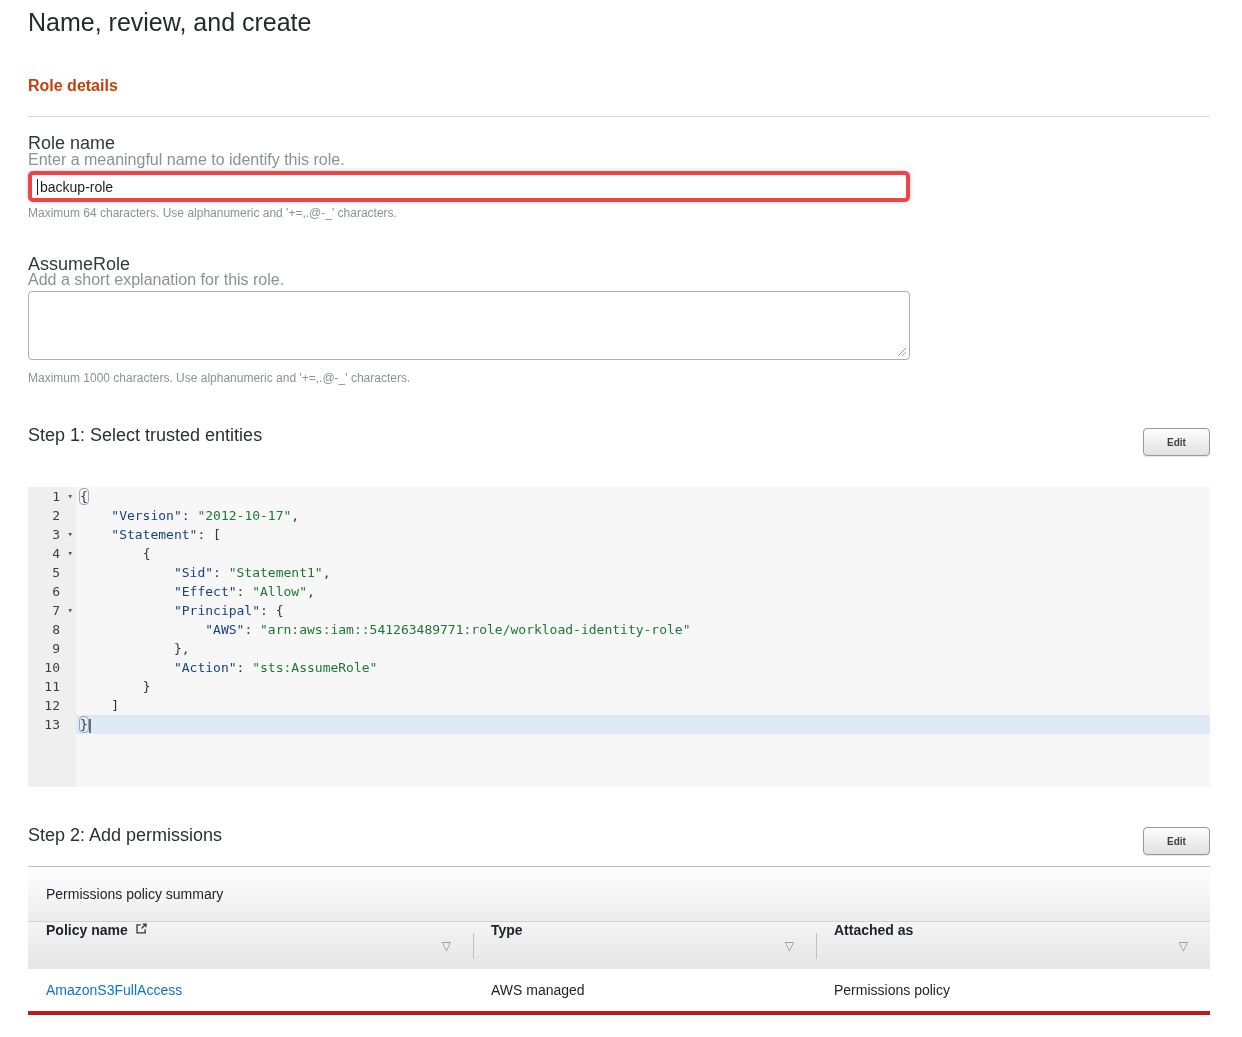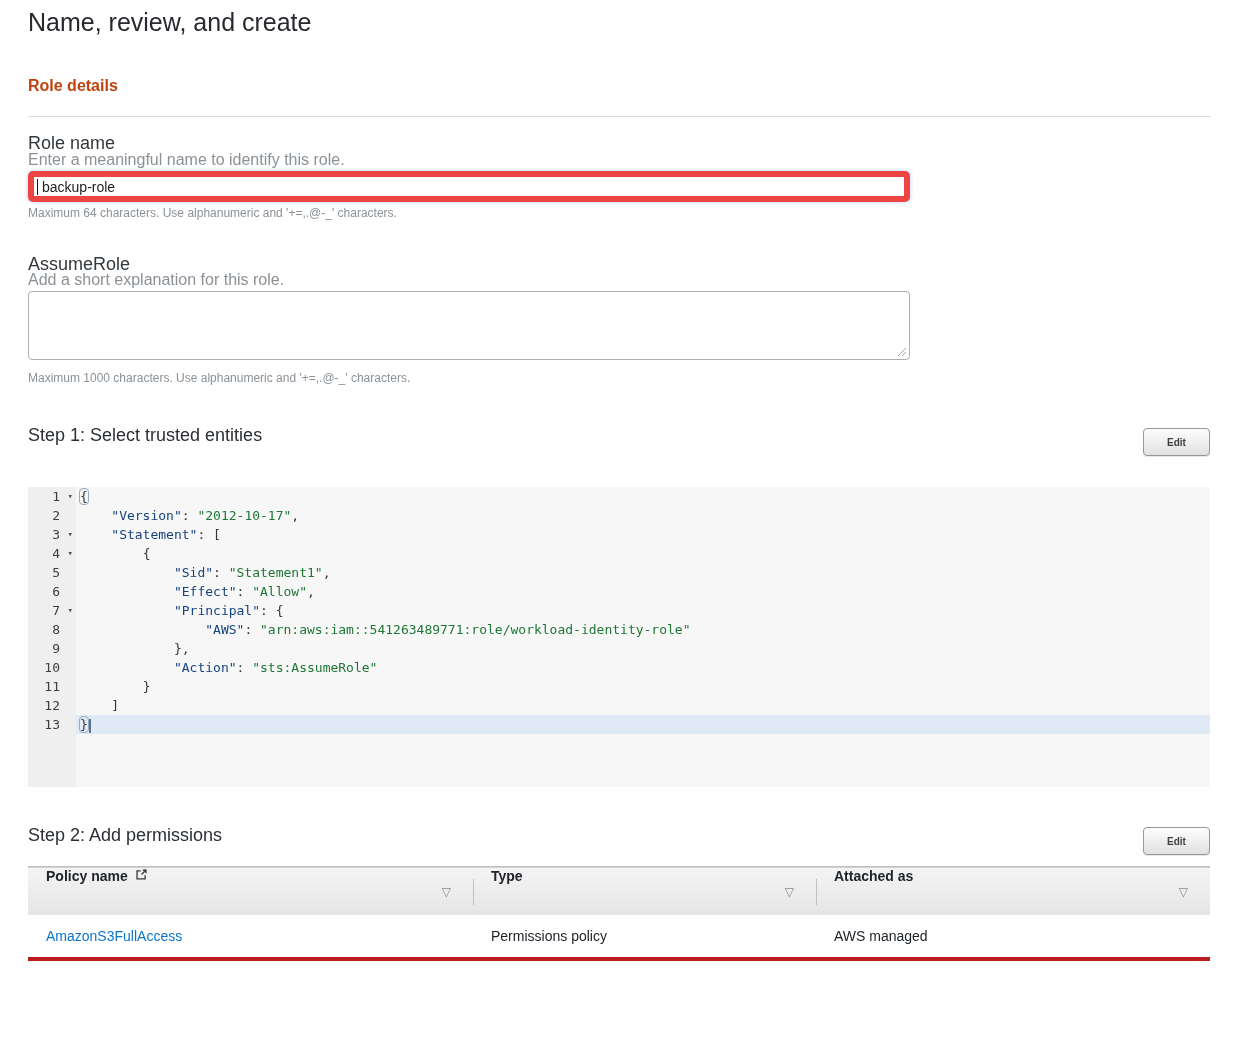--- a/index.html
+++ b/index.html
@@ -12,21 +12,21 @@
   .section-heading { position:absolute; left:28px; font-size:16px; font-weight:700; color:#c2410c; }
   .step-heading { position:absolute; left:28px; font-size:18px; font-weight:400; color:#2b2f35; }
   .divider { position:absolute; left:28px; width:1182px; height:1px; background:#d9d9d9; }
 
   .field-label { position:absolute; left:28px; font-size:18px; color:#33383d; }
   .field-help  { position:absolute; left:28px; font-size:16px; color:#8b9197; }
   .field-constraint { position:absolute; left:28px; font-size:12px; color:#8b9197; }
 
   
   .role-name-input { position:absolute; left:28px; top:171px; width:882px; height:31px;
-    border:6px solid #ef4444; border-radius:5px; background:#fff; padding:0 8px;
+    border:4px solid #ef4444; border-radius:5px; background:#fff; padding:0 8px;
     font-family:"Liberation Sans","DejaVu Sans",sans-serif; font-size:14px; color:#1b1e21;
     box-shadow:0 0 4px rgba(77,144,232,.45); outline:none; }
   .input-caret { position:absolute; left:37px; top:179px; width:1px; height:16px; background:#1b1b1b; }
 
   .description-textarea { position:absolute; left:28px; top:291px; width:882px; height:69px;
     border:1px solid #a9b0b5; border-radius:4px; background:#fff; resize:none; outline:none;
     font-family:"Liberation Sans","DejaVu Sans",sans-serif; font-size:14px; padding:6px 8px; }
   .resize-grip { position:absolute; left:896px; top:346px; width:10px; height:10px;
     background:repeating-linear-gradient(135deg, transparent 0 2px, #9aa0a5 2px 3px);
     clip-path:polygon(100% 0, 100% 100%, 0 100%); }
@@ -126,20 +126,21 @@
         <div class="code-line"><span>        </span><span class="tk-pun">}</span></div>
         <div class="code-line"><span>    </span><span class="tk-pun">]</span></div>
         <div class="code-line active"><span class="tk-pun bracket-match">}</span><span class="editor-caret"></span></div>
       </div>
   </div>
 
   <h2 class="step-heading" style="top:825px;">Step 2: Add permissions</h2>
   <button class="edit-btn" style="top:827px;">Edit</button>
 
   <div class="summary-panel">
+    <div class="panel-band">Permissions policy summary</div>
 
     <div class="tbl-header">
       <div class="th">
         <span>Policy name</span>
         <span class="ext-link-icon">
           <svg width="13" height="13" viewBox="0 0 16 16">
             <path d="M12.5 9v4.5H2.5V3.5H7" fill="none" stroke="#33373c" stroke-width="1.6"></path>
             <path d="M9.5 2.5H13.5V6.5" fill="none" stroke="#33373c" stroke-width="1.6"></path>
             <path d="M13.5 2.5L8 8" fill="none" stroke="#33373c" stroke-width="1.6"></path>
           </svg>
@@ -153,18 +154,18 @@
       <div class="th">
         <span>Attached as</span>
         <span class="filter-icon">▽</span>
       </div>
     </div>
 
     <div class="tbl-row">
       <div class="td">
         <a class="policy-link" href="#">AmazonS3FullAccess</a>
       </div>
+      <div class="td">AWS managed</div>
       <div class="td">Permissions policy</div>
-      <div class="td">AWS managed</div>
     </div>
   </div>
 
 </div>
 
 </body></html>

